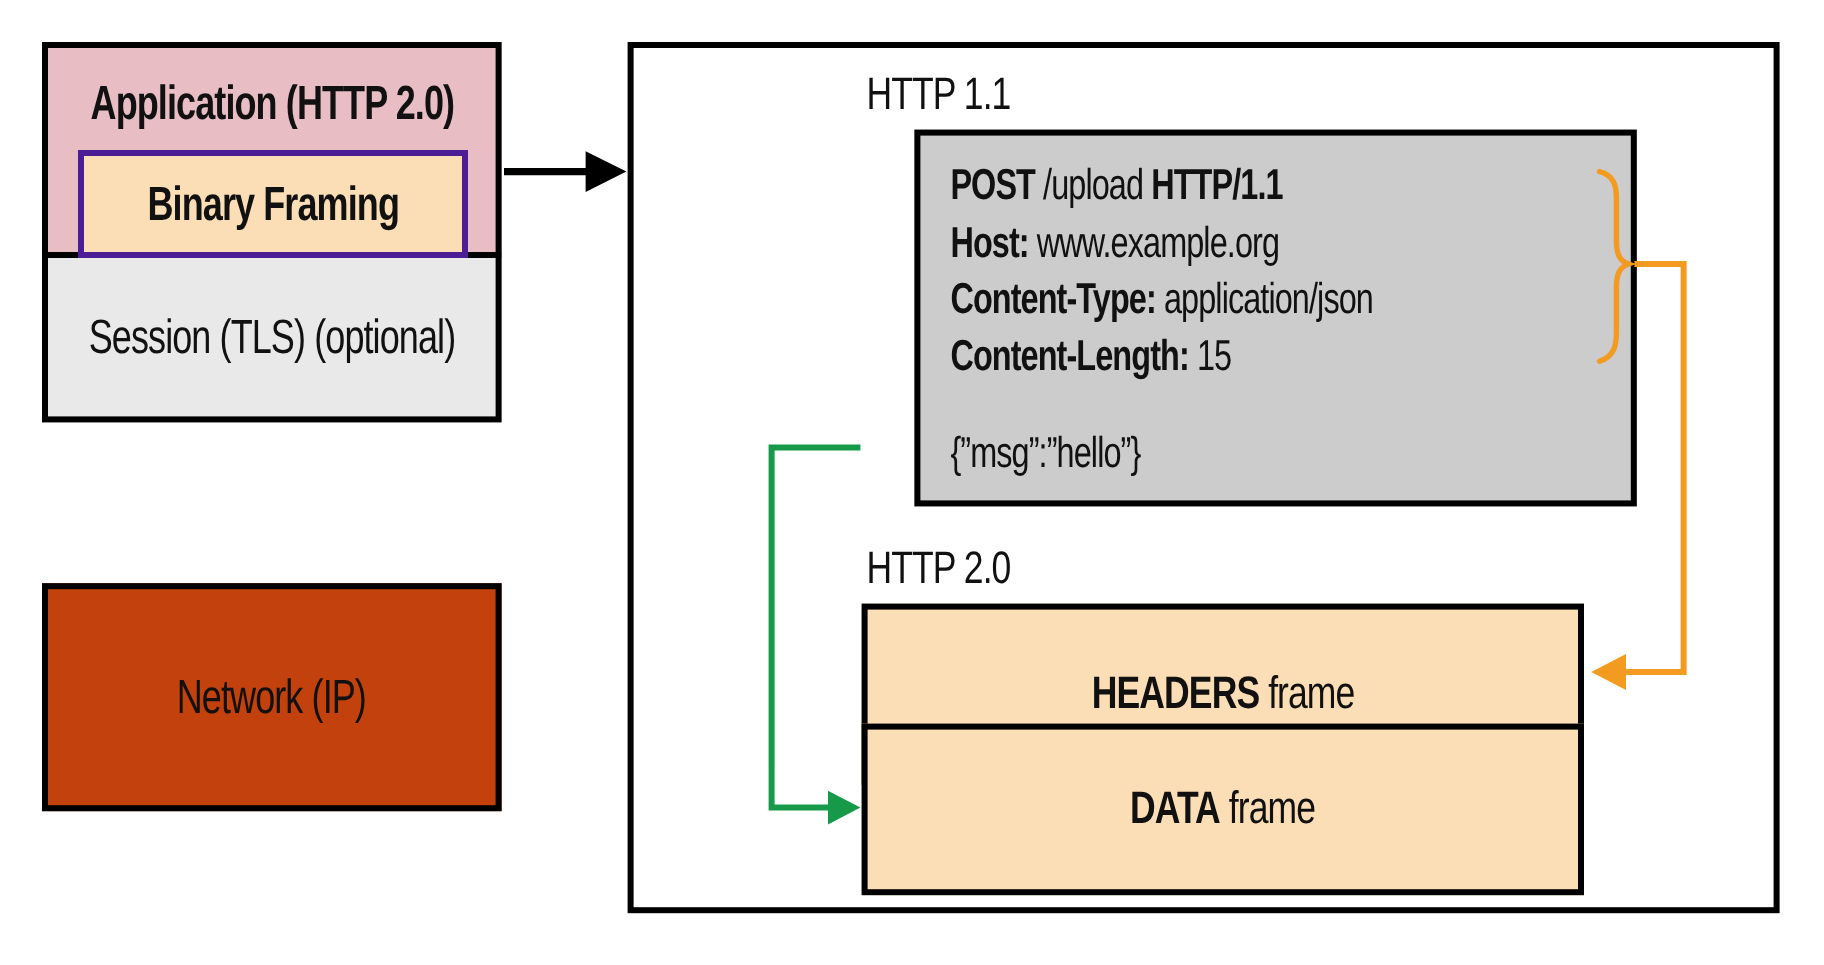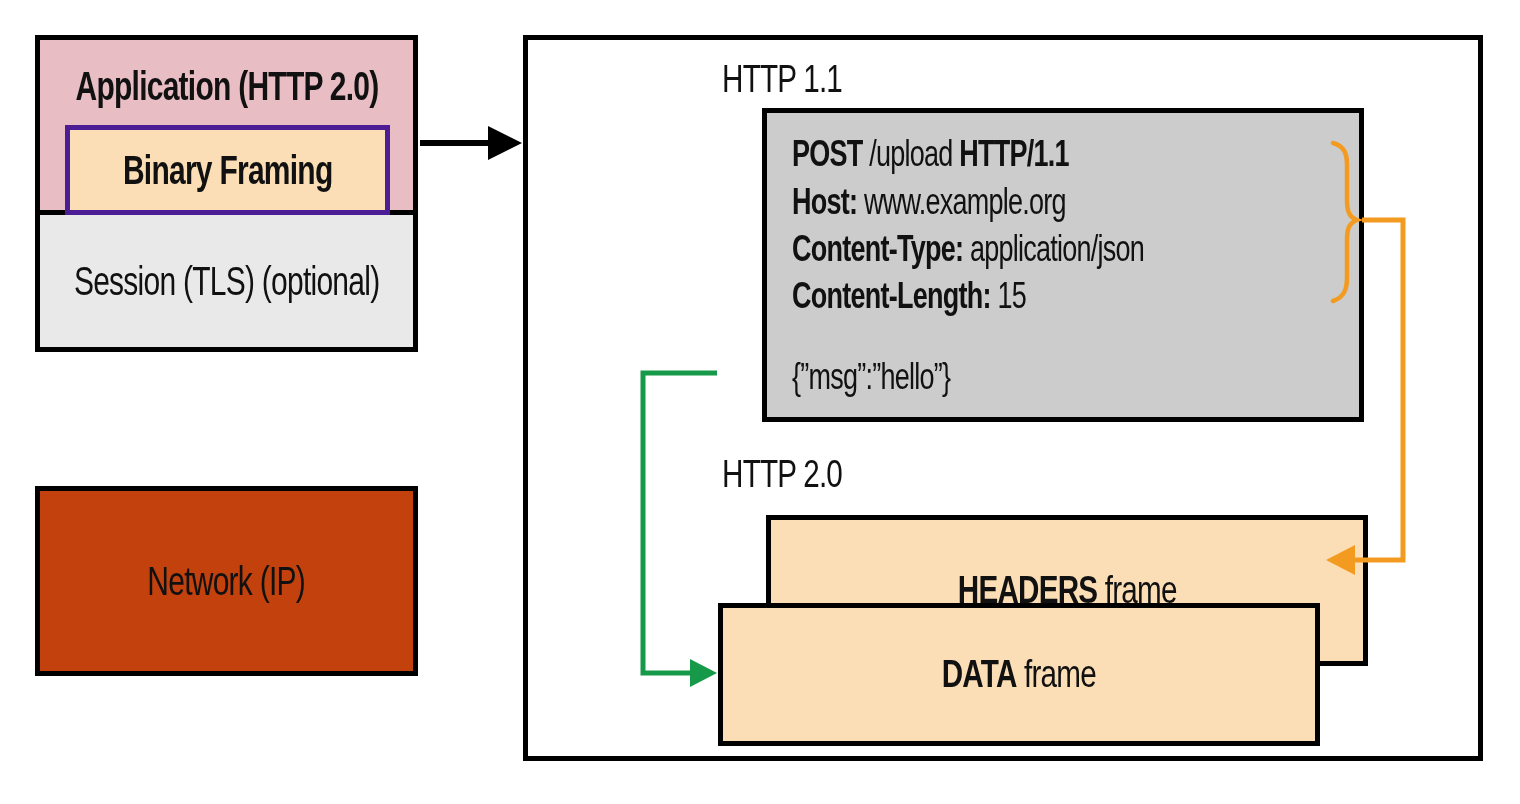--- a/index.html
+++ b/index.html
@@ -94,21 +94,21 @@
   .req-line-body { top: 246px; }
 
   .frame-box {
     position: absolute;
     left: 718px;
     width: 602px;
     background: #fcdeb6;
     border: 5px solid #000;
     display: flex; align-items: center; justify-content: center;
   }
-  .frame-headers { top: 515px; height: 151px; margin-left: 48px; }
+  .frame-headers { top: 503px; height: 151px; }
   .frame-data    { top: 579px; height: 143px; margin-top: 24px; }
   .frame-label {
     font-size: 38px;
     letter-spacing: -1px;
     white-space: pre;
     display: inline-block;
     transform: scaleX(0.78);
     transform-origin: center center;
   }
 

